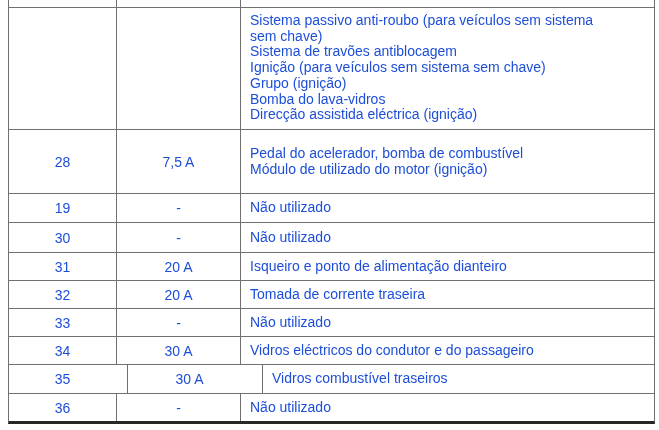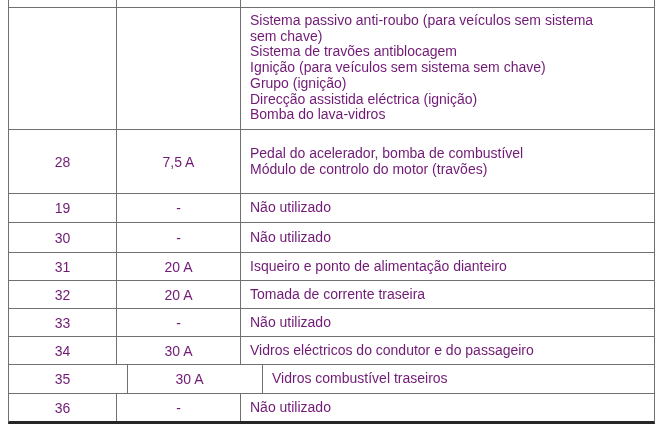--- a/index.html
+++ b/index.html
@@ -7,21 +7,21 @@
     padding: 0;
     background: #ffffff;
   }
   .page {
     position: relative;
     width: 659px;
     height: 430px;
     background: #ffffff;
     overflow: hidden;
     font-family: "Liberation Sans", "DejaVu Sans", sans-serif;
-    color: #701a75;
+    color: #1d4ed8;
   }
   .fuse-table {
     position: absolute;
     left: 8px;
     top: 0;
     width: 645px;
     border-left: 1px solid #707070;
     border-right: 1px solid #707070;
     border-bottom: 3px solid #262626;
   }
@@ -77,31 +77,31 @@
 
     <div class="row r1">
       <div class="cell c1 num"></div>
       <div class="cell c2 amp"></div>
       <div class="cell c3 desc">
         <div class="line">Sistema passivo anti-roubo (para veículos sem sistema</div>
         <div class="line">sem chave)</div>
         <div class="line">Sistema de travões antiblocagem</div>
         <div class="line">Ignição (para veículos sem sistema sem chave)</div>
         <div class="line">Grupo (ignição)</div>
+        <div class="line">Bomba do lava-vidros</div>
         <div class="line">Direcção assistida eléctrica (ignição)</div>
-        <div class="line">Bomba do lava-vidros</div>
       </div>
     </div>
 
     <div class="row r2">
       <div class="cell c1 num">28</div>
       <div class="cell c2 amp">7,5 A</div>
       <div class="cell c3 desc">
         <div class="line">Pedal do acelerador, bomba de combustível</div>
-        <div class="line">Módulo de controlo do motor (travões)</div>
+        <div class="line">Módulo de utilizado do motor (ignição)</div>
       </div>
     </div>
 
     <div class="row r3">
       <div class="cell c1 num">19</div>
       <div class="cell c2 amp">-</div>
       <div class="cell c3 desc">
         <div class="line">Não utilizado</div>
       </div>
     </div>

